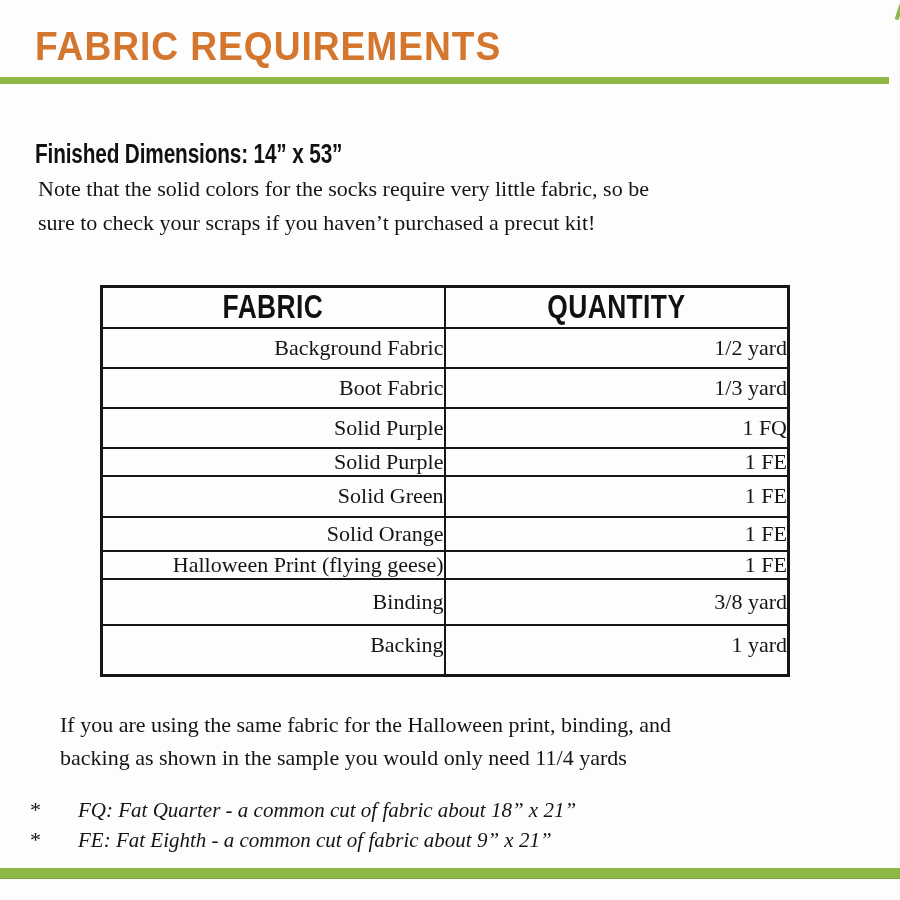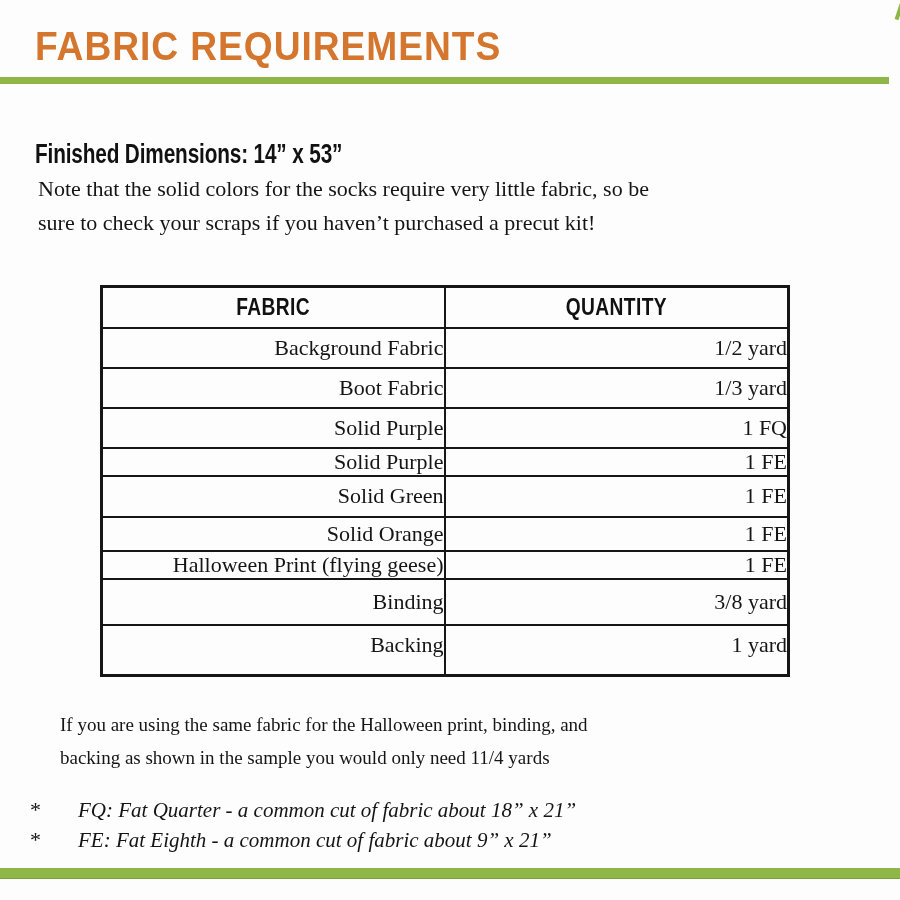--- a/index.html
+++ b/index.html
@@ -59,21 +59,21 @@
   table.fabric,
   table.fabric th,
   table.fabric td{
     border:2px solid #161616;
   }
   table.fabric{border-width:3px;}
   table.fabric col.c-left{width:343px;}
   table.fabric th{
     font-family:"Liberation Sans", sans-serif;
     font-weight:bold;
-    font-size:24px;
+    font-size:33px;
     text-align:center;vertical-align:middle;
     color:#111;
     padding:0;
   }
   table.fabric th .condense{
     display:inline-block;
     transform:scaleX(.8);transform-origin:50% 50%;
     letter-spacing:.5px;
     white-space:nowrap;
   }
@@ -84,21 +84,21 @@
     padding:0;
   }
   tr.r0{height:41px;} tr.r1{height:40px;} tr.r2{height:40px;}
   tr.r3{height:40px;} tr.r4{height:22px;} tr.r5{height:41px;}
   tr.r6{height:34px;} tr.r7{height:25px;} tr.r8{height:46px;}
   tr.r9{height:51px;}
   tr.r9 td{padding-bottom:10px;}
   
   .after{
     position:absolute;left:60px;top:708px;
-    font-size:19px;line-height:33px;
+    font-size:22px;line-height:33px;
     white-space:nowrap;
   }
   
   .footnote{
     position:absolute;left:30px;
     font-size:21px;line-height:1;
     white-space:nowrap;
   }
   .footnote .marker{
     display:inline-block;width:48px;

